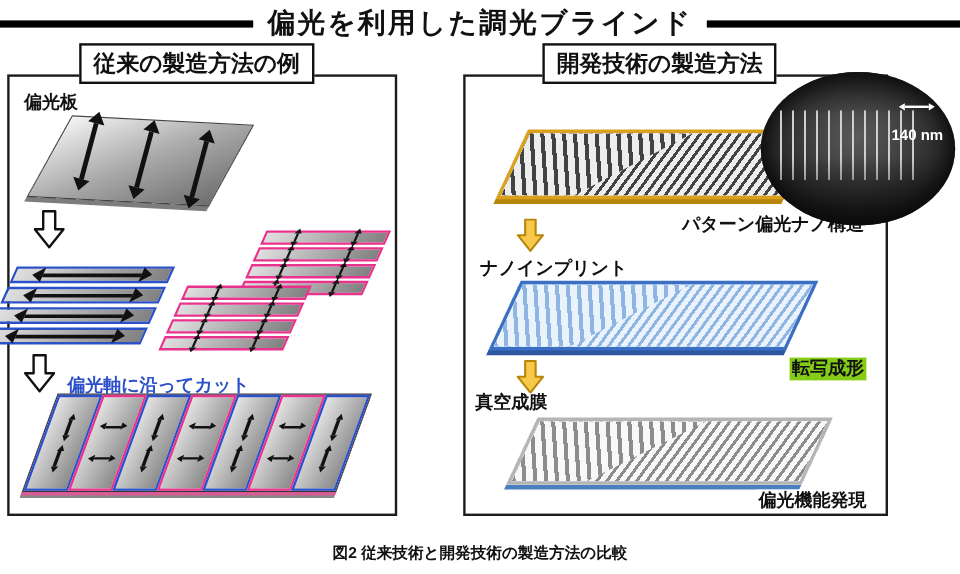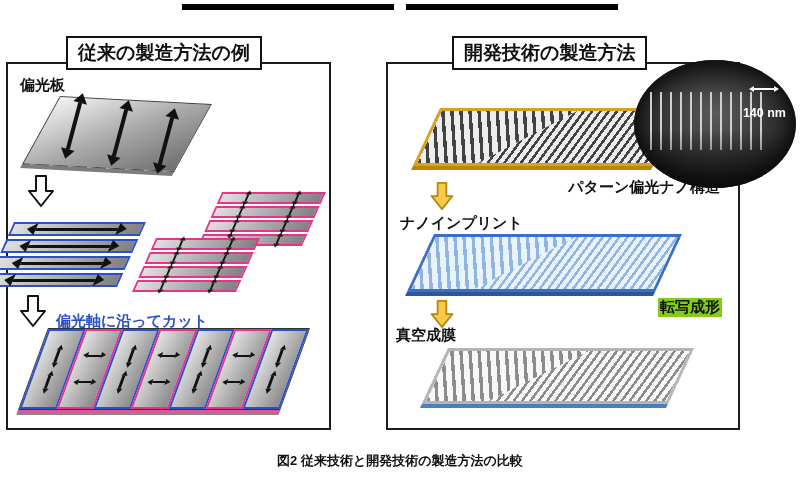--- a/index.html
+++ b/index.html
@@ -98,20 +98,21 @@
   .sem-scale .dar { --c:#fff; --l:20px; --t:2px; --h:5px; --hw:3.5px; }
 
   .caption { position:absolute; top:452px; left:0; width:100%; text-align:center;
     font-size:13px; font-weight:bold; }
 </style>
 </head>
 <body>
 
 <div class="title-row">
   <div class="rule"></div>
+  <div class="main-title">偏光を利用した調光ブラインド</div>
   <div class="rule"></div>
 </div>
 
 <div class="panel" id="left-panel">
 
   <div class="lbl" style="left:12px;top:12px;">偏光板</div>
 
   <div class="sheet gray"></div>
   <i class="dar big gs-arrow" style="left:42px;top:60px;"></i>
   <i class="dar big gs-arrow" style="left:88px;top:67px;"></i>
@@ -240,20 +241,21 @@
     <path d="M8 1 h10 v15 h7 L13 31 L1 16 h7 z" fill="#F6C94B" stroke="#B8860B" stroke-width="2" stroke-linejoin="round"></path>
   </svg>
 
   <div class="lbl" style="left:8px;top:262px;">真空成膜</div>
 
   <div class="sheet2 clr">
     <div class="stripes"></div>
     <div class="stripes alt"></div>
   </div>
 
+  <div class="lbl" style="right:14px;top:344px;background:#fff;padding:0 2px;">偏光機能発現</div>
 </div>
 
 <div class="panel-title" id="left-title">従来の製造方法の例</div>
 <div class="panel-title" id="right-title">開発技術の製造方法</div>
 
 <div class="sem">
   <div class="sem-teeth"></div>
   <div class="sem-fade"></div>
   <div class="sem-scale">
     <i class="dar"></i>

